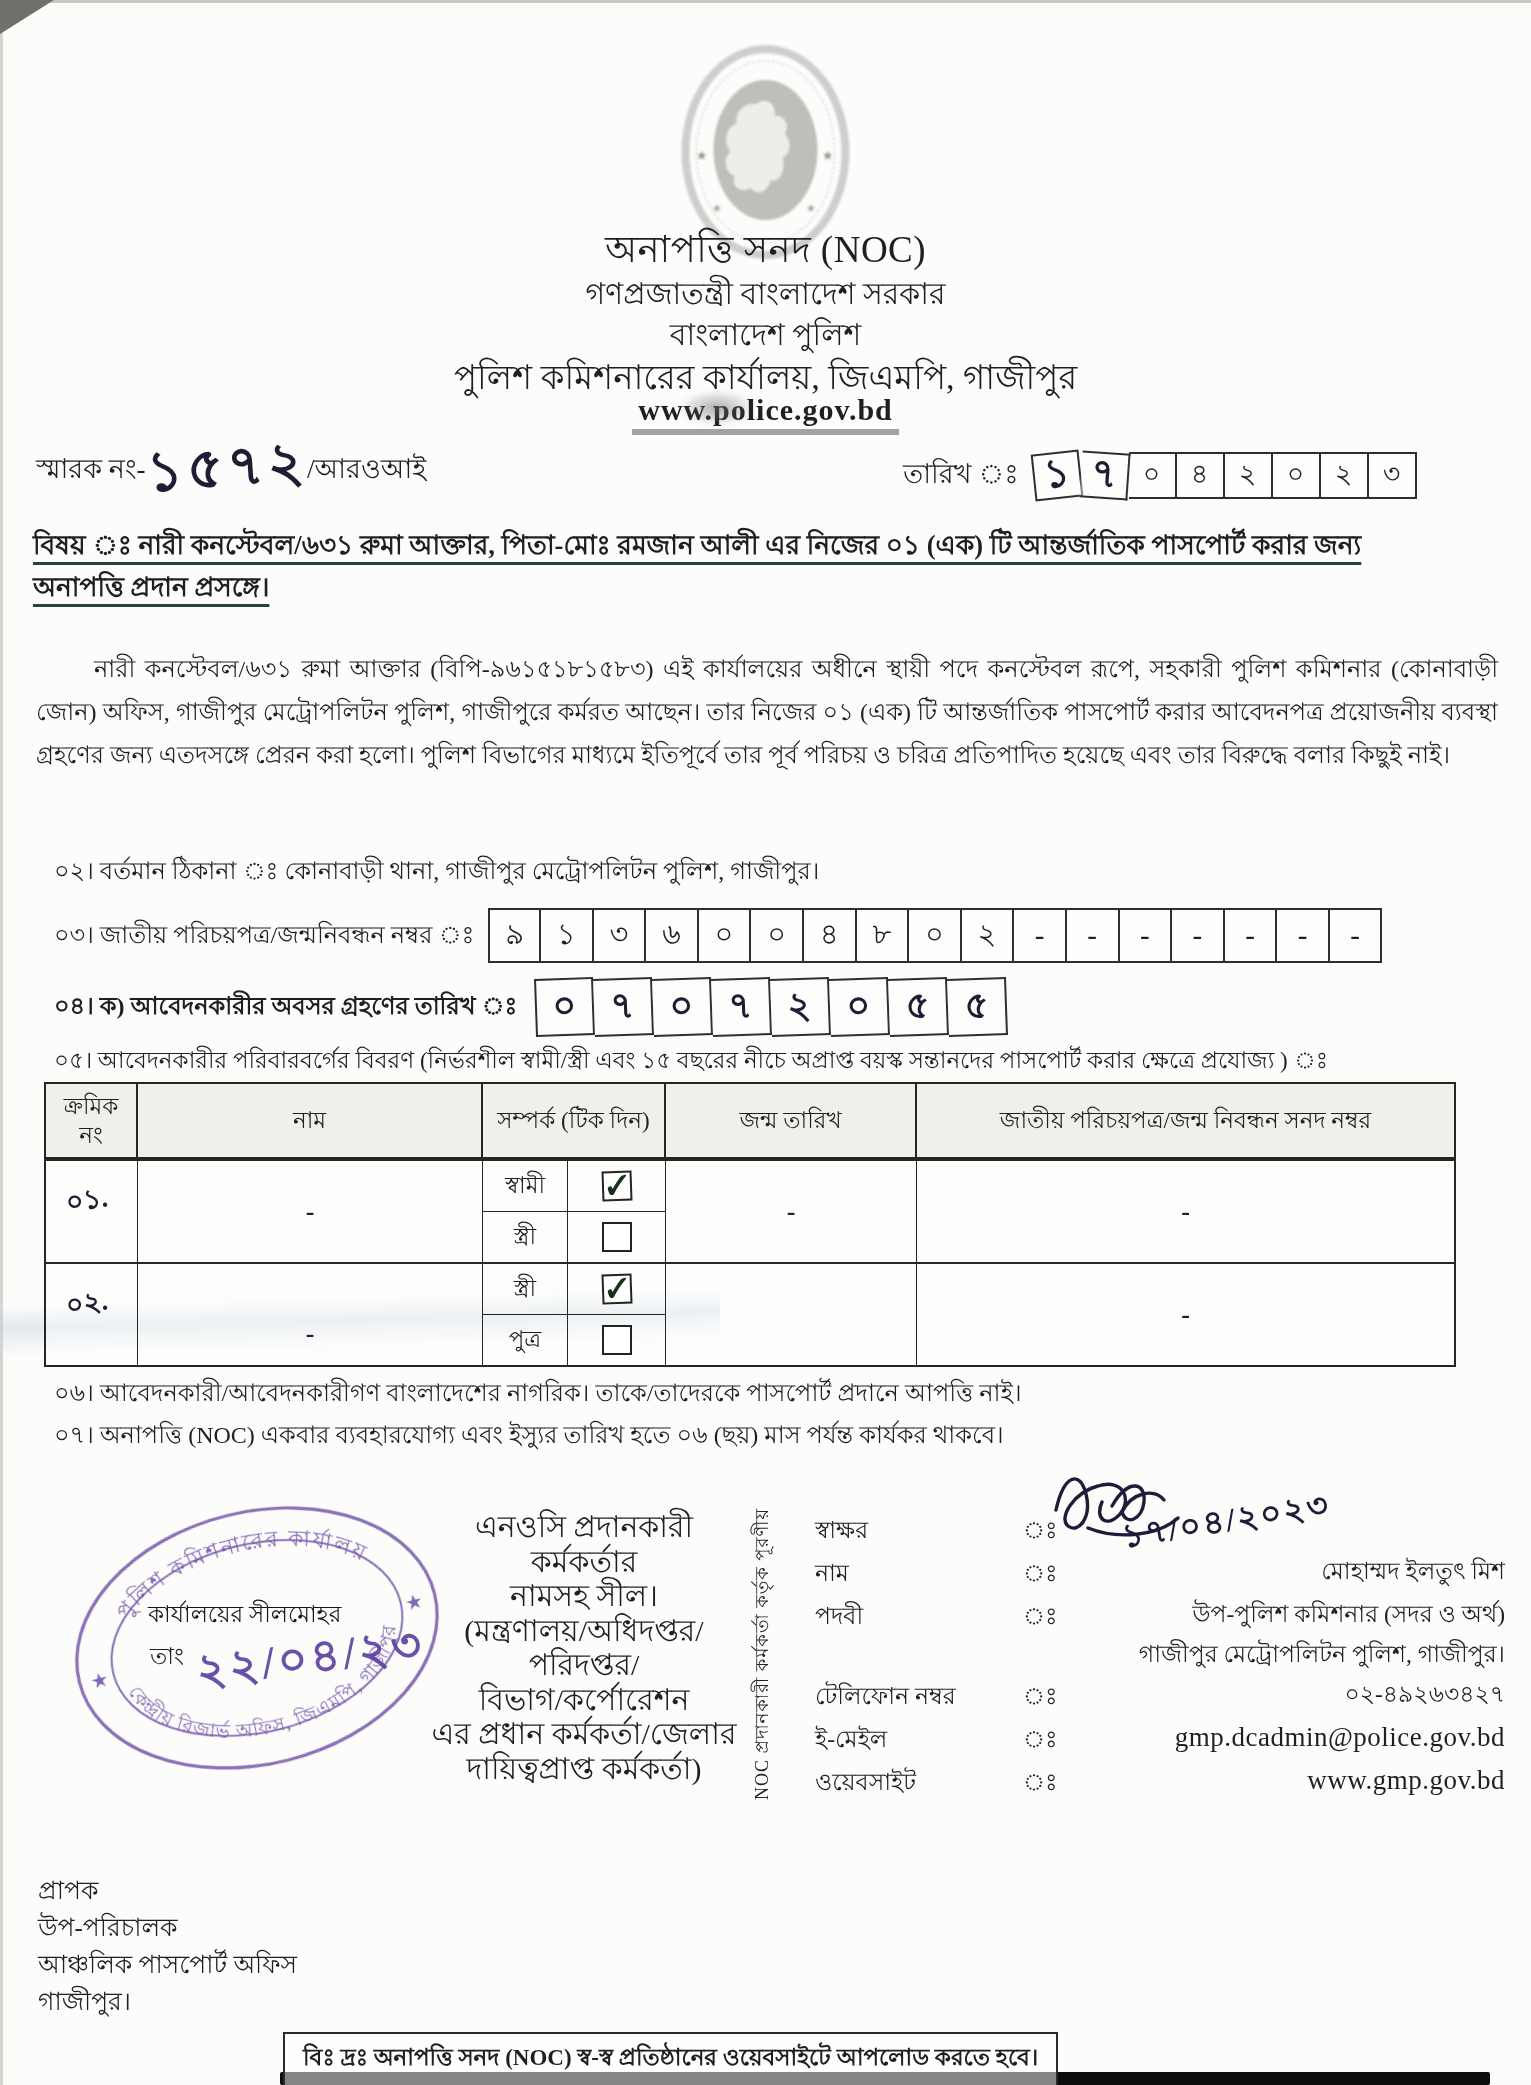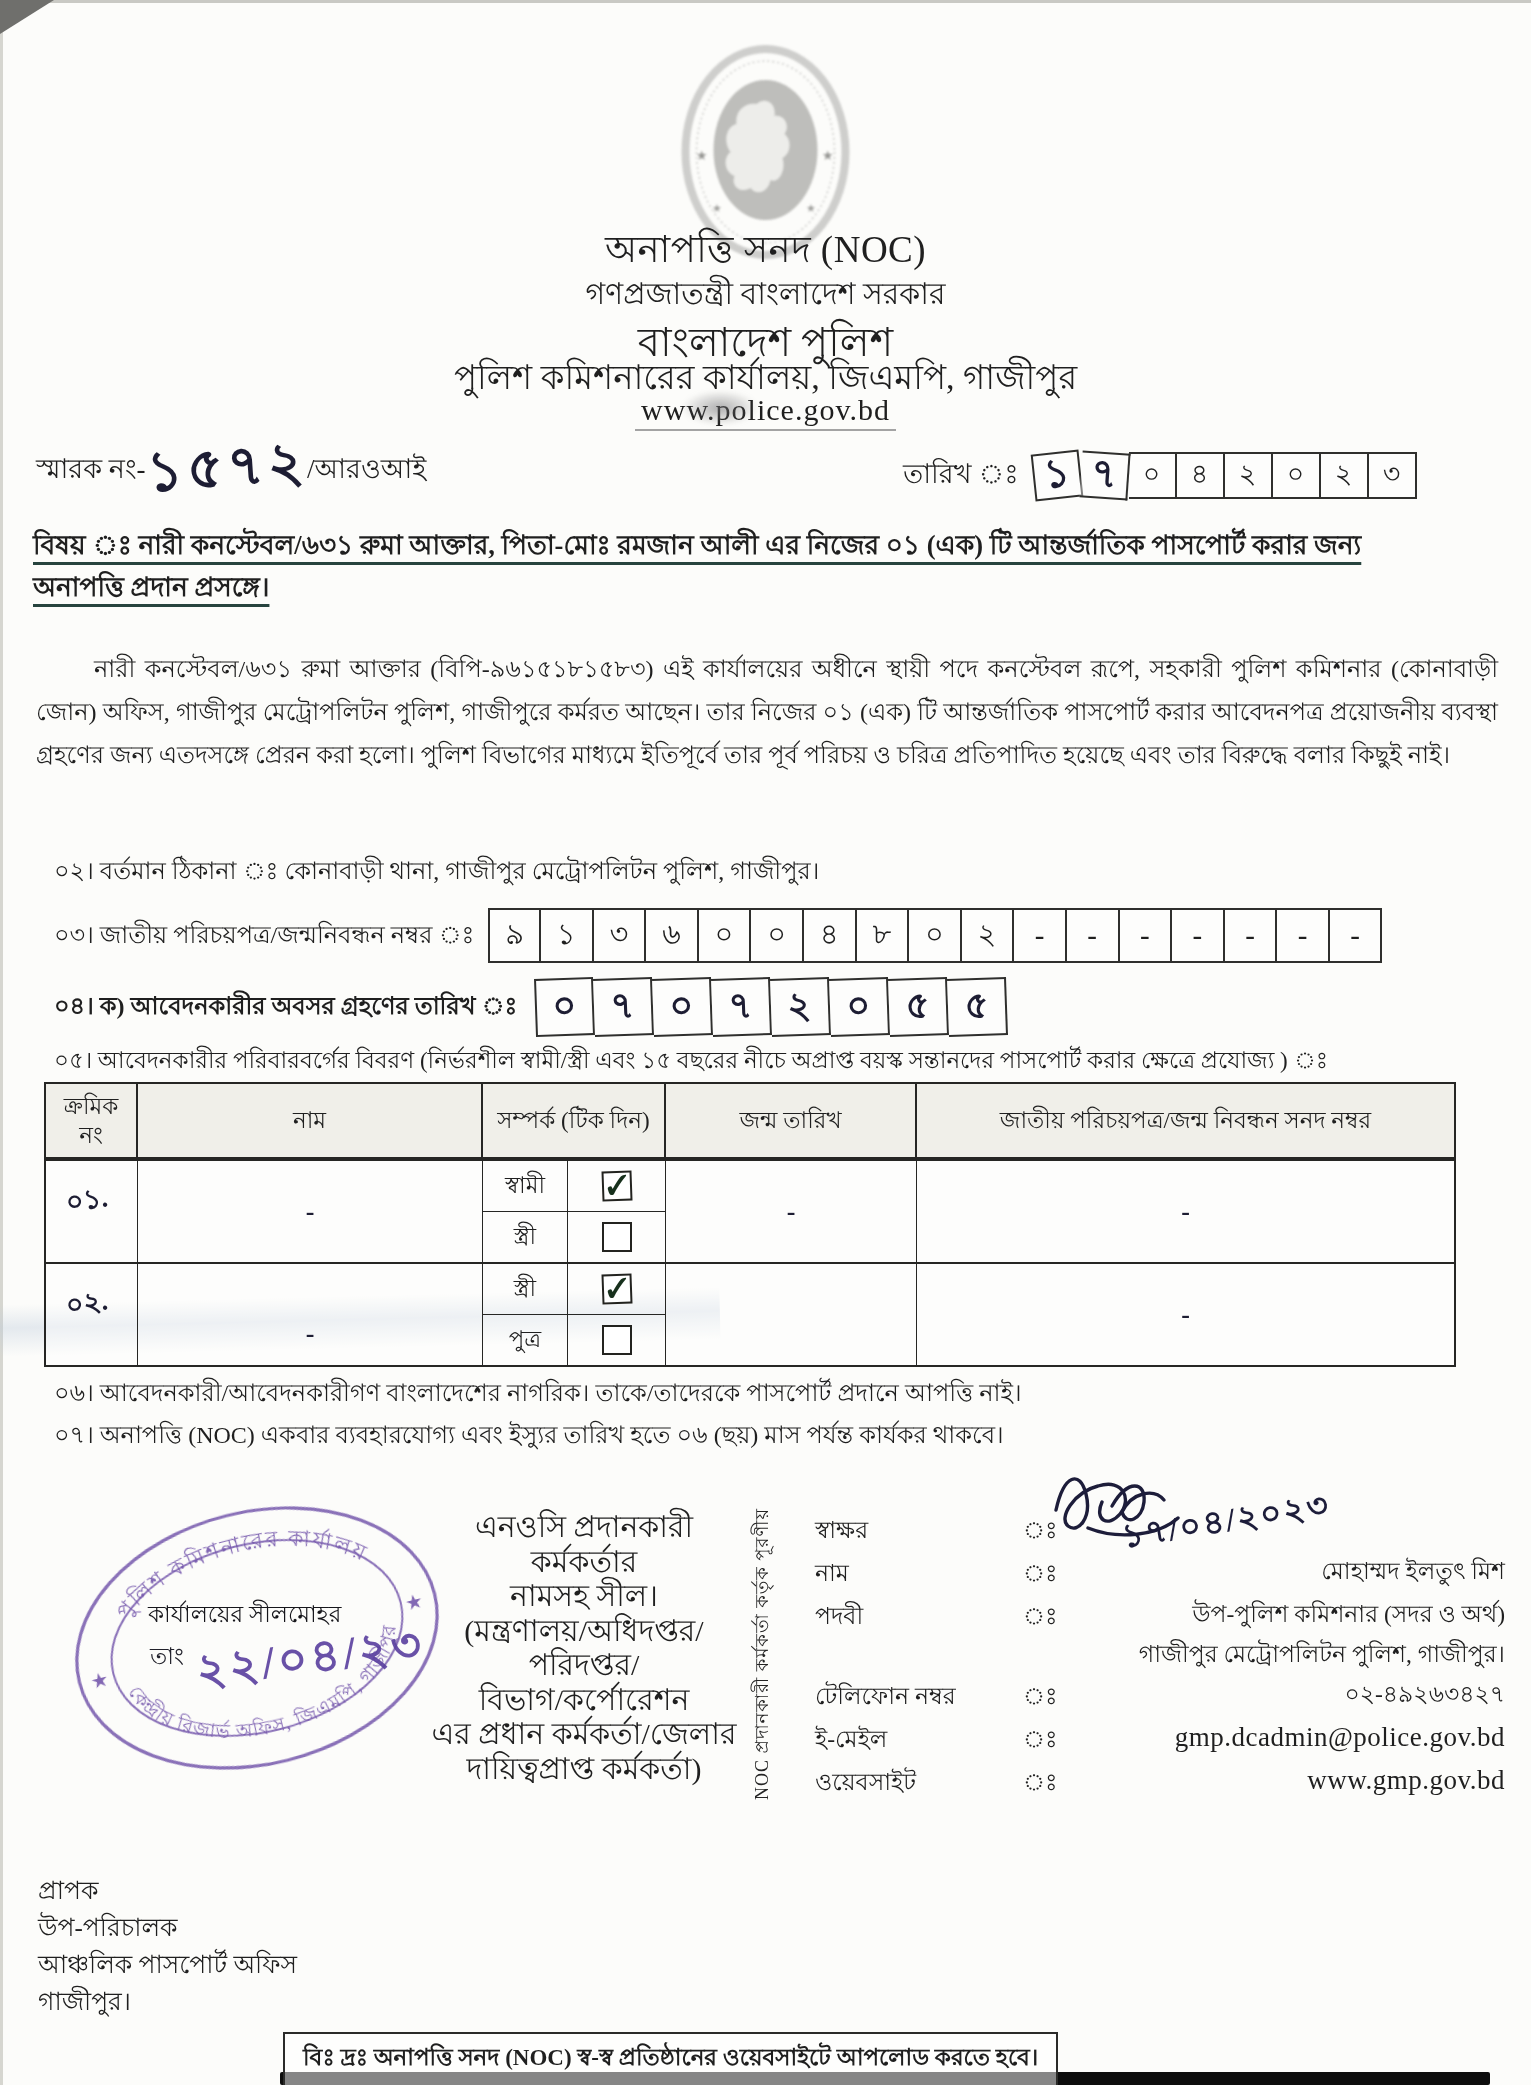--- a/index.html
+++ b/index.html
@@ -16,25 +16,25 @@
     border-top:34px solid #6f6f6c;border-right:54px solid transparent;}
   .streak{position:absolute;left:0;top:1296px;width:720px;height:52px;
     background:linear-gradient(180deg,rgba(188,202,218,0) 0%,rgba(188,202,218,.38) 45%,rgba(188,202,218,0) 100%);
     transform:rotate(-1.4deg);}
   .bottom-bar{position:absolute;left:280px;top:2072px;width:1210px;height:13px;background:#0d0d0d;border-radius:2px;}
   
   .logo-wrap{position:absolute;left:50%;top:42px;transform:translateX(-50%);filter:blur(.8px);opacity:.92;}
   .hdr{position:absolute;left:0;width:100%;text-align:center;}
   .hdr-title{top:220px;font-size:37px;letter-spacing:.5px;}
   .hdr-gov{top:270px;font-size:30px;}
-  .hdr-org{top:311px;font-size:40px;}
+  .hdr-org{top:311px;font-size:30px;}
   .hdr-office{top:351px;font-size:34px;}
   .hdr-site{top:393px;font-size:30px;}
-  .site-link{position:relative;display:inline-block;border-bottom:2px solid #a3a3a3;padding:0 6px 2px;
-    font-family:"Liberation Serif","DejaVu Serif",serif;letter-spacing:1px;}
+  .site-link{position:relative;display:inline-block;border-bottom:6px solid #a3a3a3;padding:0 6px 2px;
+    font-family:"Liberation Serif","DejaVu Serif",serif;letter-spacing:1px;font-weight:bold;}
   .site-link::before{content:"";position:absolute;left:46px;top:-3px;width:78px;height:36px;
     background:radial-gradient(ellipse at center,rgba(110,110,112,.55),rgba(110,110,112,0) 70%);
     filter:blur(2px);pointer-events:none;}
   
   .memo-row{position:absolute;left:36px;top:448px;font-size:27px;white-space:nowrap;}
   .hand{font-weight:bold;color:#1d1d33;}
   .memo-num{display:inline-block;font-size:56px;line-height:0;transform:rotate(-4deg) translateY(8px);letter-spacing:4px;}
   .date-group{position:absolute;left:903px;top:452px;display:flex;align-items:center;}
   .date-label{font-size:27px;margin-right:14px;}
   .boxrow{display:flex;}

